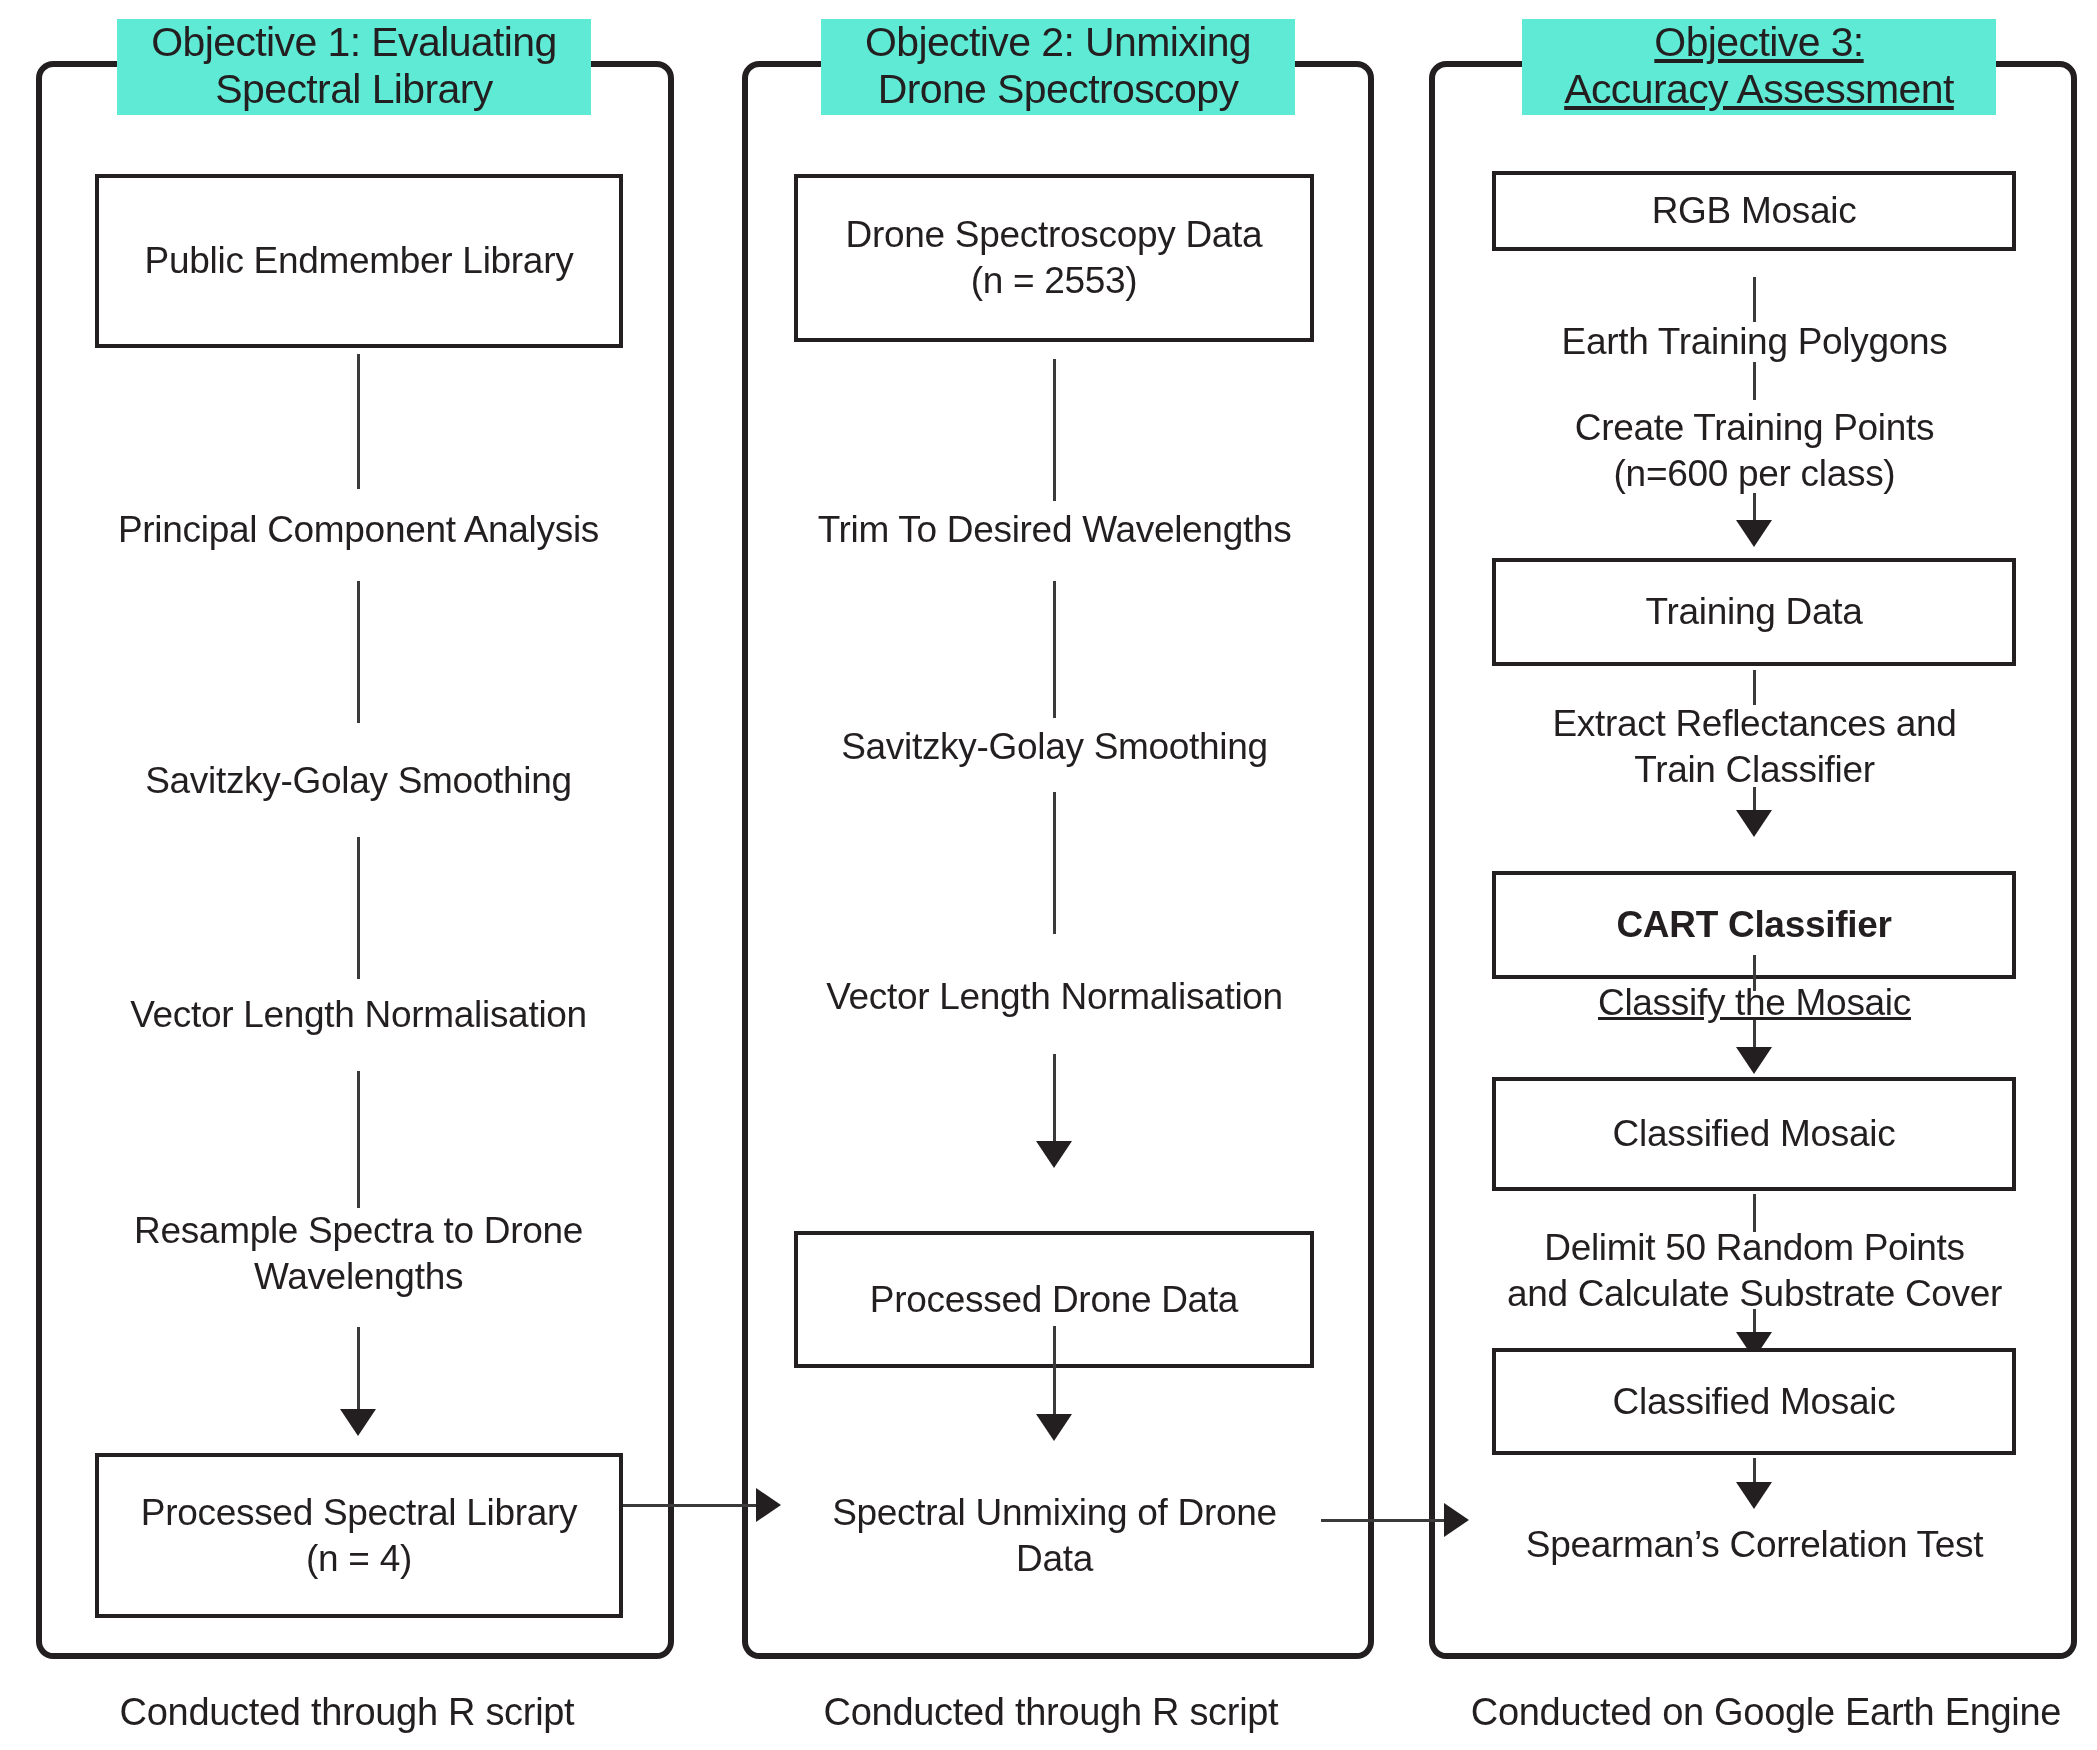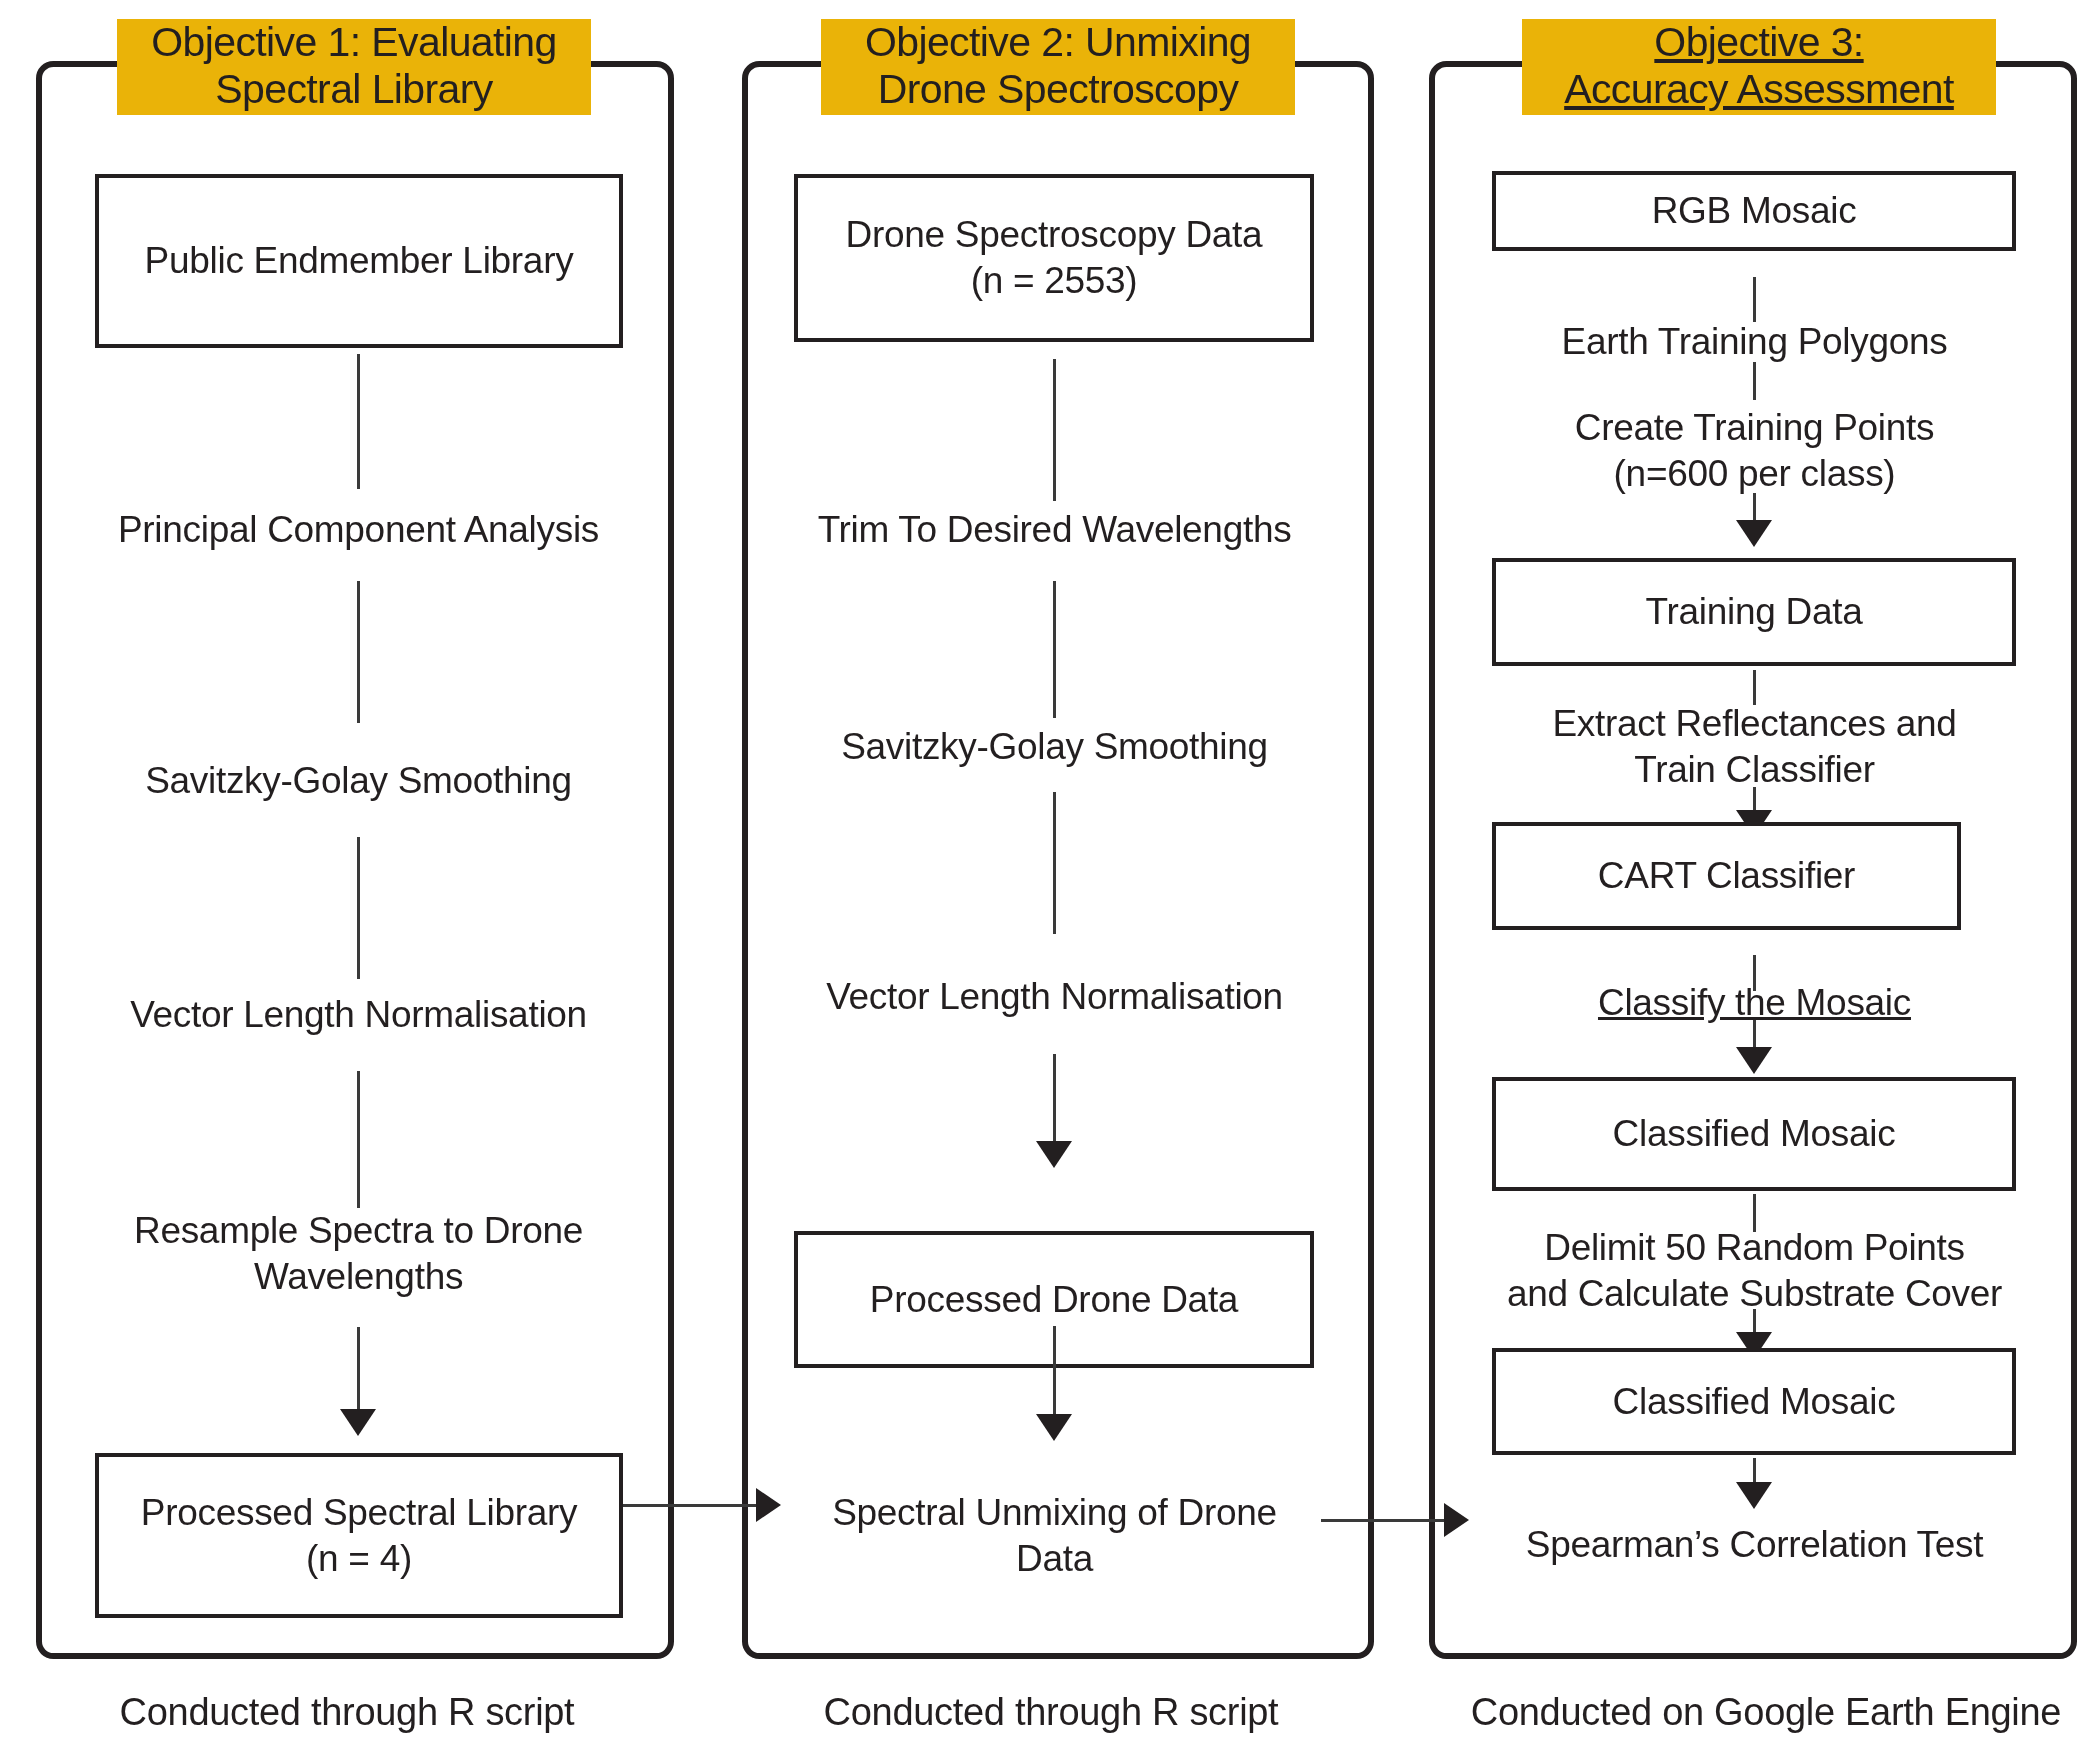--- a/index.html
+++ b/index.html
@@ -21,21 +21,21 @@
   }
   .panel{
     position:absolute;
     box-sizing:border-box;
     border:6.4px solid var(--ink);
     border-radius:17.4px;
     background:transparent;
   }
   .titleblock{
     position:absolute;
-    background:#eab308;
+    background:#5eead4;
     text-align:center;
     font-size:41px;
     line-height:47px;
     font-weight:400;
     white-space:pre-line;
     letter-spacing:-0.6px;
   }
   .flowbox{
     position:absolute;
     box-sizing:border-box;
@@ -170,21 +170,21 @@
 
   <div class="flowbox" style="left:1492px;top:558px;width:524px;height:108px;">Training Data</div>
 
   <div class="vline" style="left:1753px;top:670px;height:35px;"></div>
   <div class="step" style="left:1465px;top:701px;width:579px;">Extract Reflectances and
 Train Classifier</div>
 
   <div class="vline" style="left:1753px;top:787px;height:23px;"></div>
   <div class="arrow-down" style="left:1736px;top:810px;"></div>
 
-  <div class="flowbox" style="left:1492px;top:822px;width:469px;height:108px;">CART Classifier</div>
+  <div class="flowbox" style="left:1492px;top:871px;width:524px;height:108px;font-weight:bold;">CART Classifier</div>
 
   <div class="vline" style="left:1753px;top:955px;height:36px;"></div>
   <div class="step" style="left:1465px;top:980px;width:579px;text-decoration:underline;">Classify the Mosaic</div>
 
   <div class="vline" style="left:1753px;top:1020px;height:28px;"></div>
   <div class="arrow-down" style="left:1736px;top:1047px;"></div>
 
   <div class="flowbox" style="left:1492px;top:1077px;width:524px;height:114px;">Classified Mosaic</div>
 
   <div class="vline" style="left:1753px;top:1194px;height:38px;"></div>

